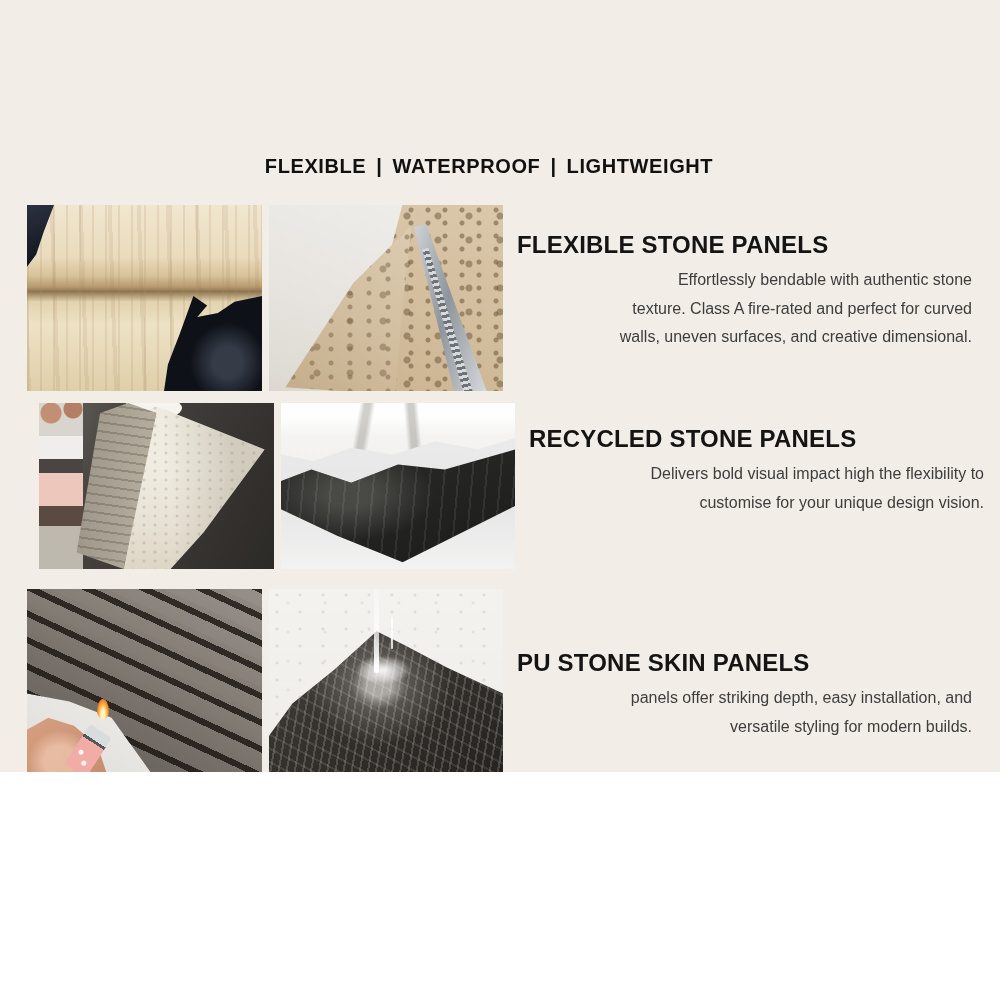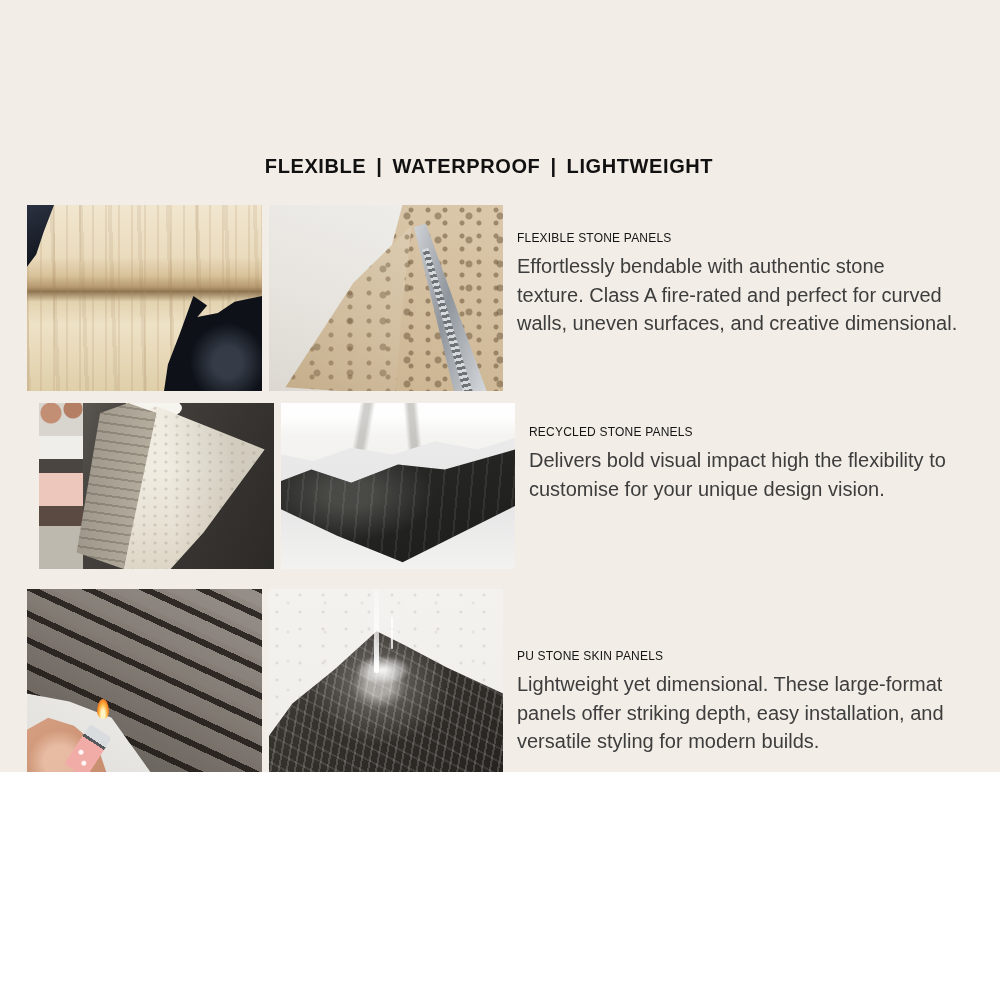--- a/index.html
+++ b/index.html
@@ -16,22 +16,22 @@
   .row1{top:205px;height:186px;}
   .row2{top:403px;height:166px;margin-left:12px;}
   .row3{top:589px;height:201px;}
   .photo{position:absolute;top:0;height:100%;overflow:hidden;background:#ddd;}
   .ph-left{left:27px;width:235px;}
   .ph-right{left:269px;width:234px;}
   .photo > div{position:absolute;}
 
   .text{position:absolute;left:517px;width:455px;}
   .t1{top:26px;} .t2{top:22px;} .t3{top:60px;}
-  .text h2{margin:0 0 7px 0;font-size:12px;font-weight:400;letter-spacing:.2px;color:var(--title,#141414);}
-  .text .ln{font-size:20px;line-height:28.5px;color:var(--body,#3d3d3d);white-space:nowrap;}
+  .text h2{margin:0 0 7px 0;font-size:24px;font-weight:700;letter-spacing:.2px;color:var(--title,#141414);}
+  .text .ln{font-size:16px;line-height:28.5px;color:var(--body,#3d3d3d);white-space:nowrap;text-align:right;}
 
   
   .pA{background:
       repeating-linear-gradient(90deg, rgba(171,139,99,.18) 0 2px, rgba(0,0,0,0) 2px 13px),
       repeating-linear-gradient(88deg, rgba(146,114,76,.12) 0 4px, rgba(0,0,0,0) 4px 29px),
       linear-gradient(180deg,#f1e6cf 0%,#eadbbd 28%,#d8c29a 38%,#b79a6f 44%,#8f7551 46.5%,#e2d2af 52%,#eee2c6 64%,#e6d7b6 84%,#dfcfa9 100%);}
   .pA::before{content:"";position:absolute;left:0;top:0;width:27px;height:67px;
       background:linear-gradient(160deg,#2a3140,#0c0f16);
       clip-path:polygon(0 0,100% 0,62% 40%,34% 74%,0 92%);}
   .pA::after{content:"";position:absolute;right:0;bottom:0;width:98px;height:95px;
@@ -195,19 +195,18 @@
       <div class="flame"></div>
     </div>
     <div class="photo ph-right pF" aria-label="water splashing onto black stone skin panel">
       <div class="panel"></div>
       <div class="stream"></div>
       <div class="drip"></div>
       <div class="splash"></div>
     </div>
     <div class="text t3">
       <h2>PU STONE SKIN PANELS</h2>
-      <div class="ln">Lightweight yet dimensional. These large-format</div>
       <div class="ln">panels offer striking depth, easy installation, and</div>
       <div class="ln">versatile styling for modern builds.</div>
     </div>
   </section>
 
 </div>
 
 </body></html>

